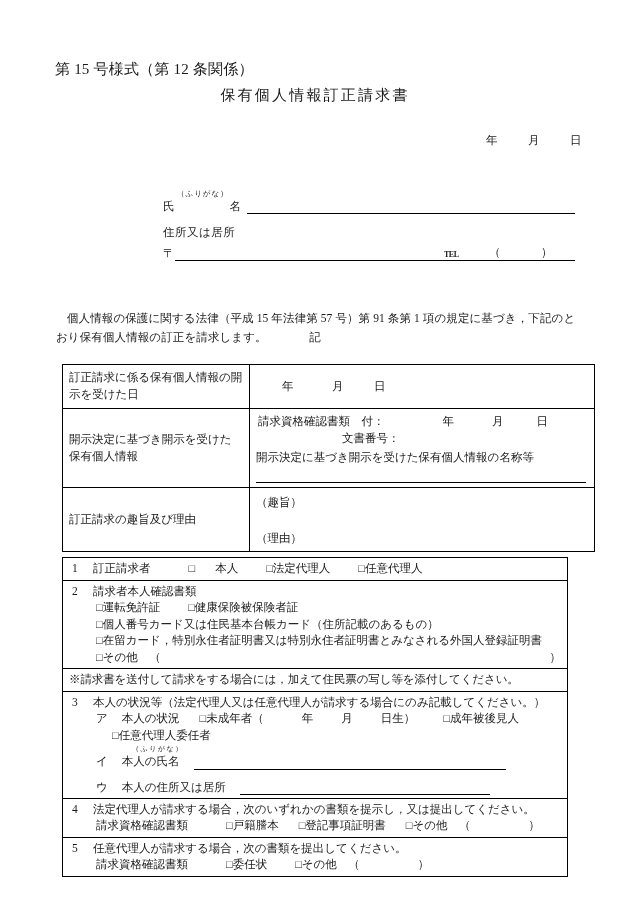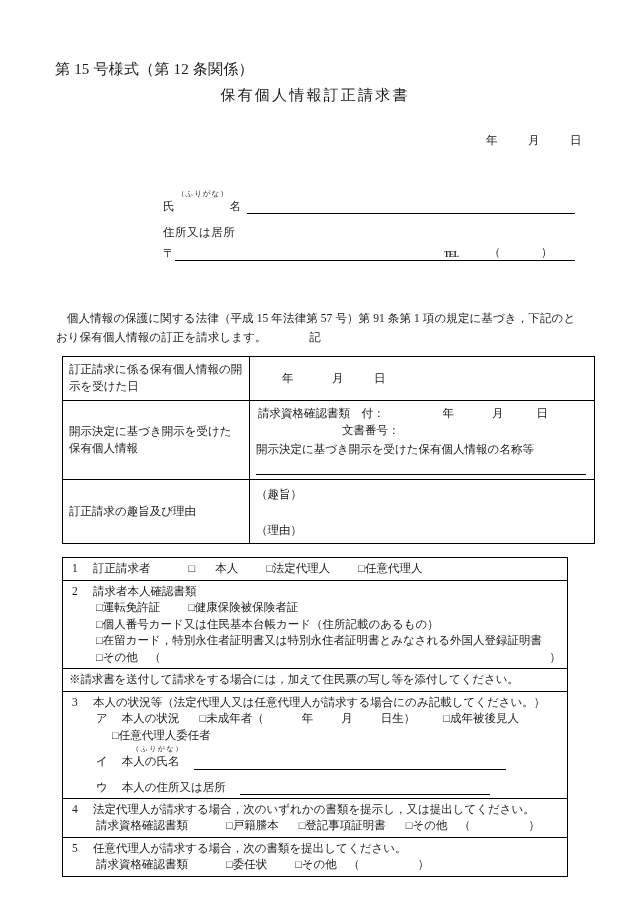--- a/index.html
+++ b/index.html
@@ -150,21 +150,21 @@
   }
   table.grid td {
     border: 1px solid #000;
     vertical-align: top;
     font-size: 11.5px;
     padding: 4px 6px;
     line-height: 1.5;
   }
   #main-table {
     left: 62px;
-    top: 356px;
+    top: 364px;
     width: 506px;
   }
   #main-table td.hdr { width: 174px; }
   #main-table td.body { width: 332px; }
 
   .vmid { vertical-align: middle !important; }
 
   .dline {
     letter-spacing: 0.5px;
     padding-left: 26px;

